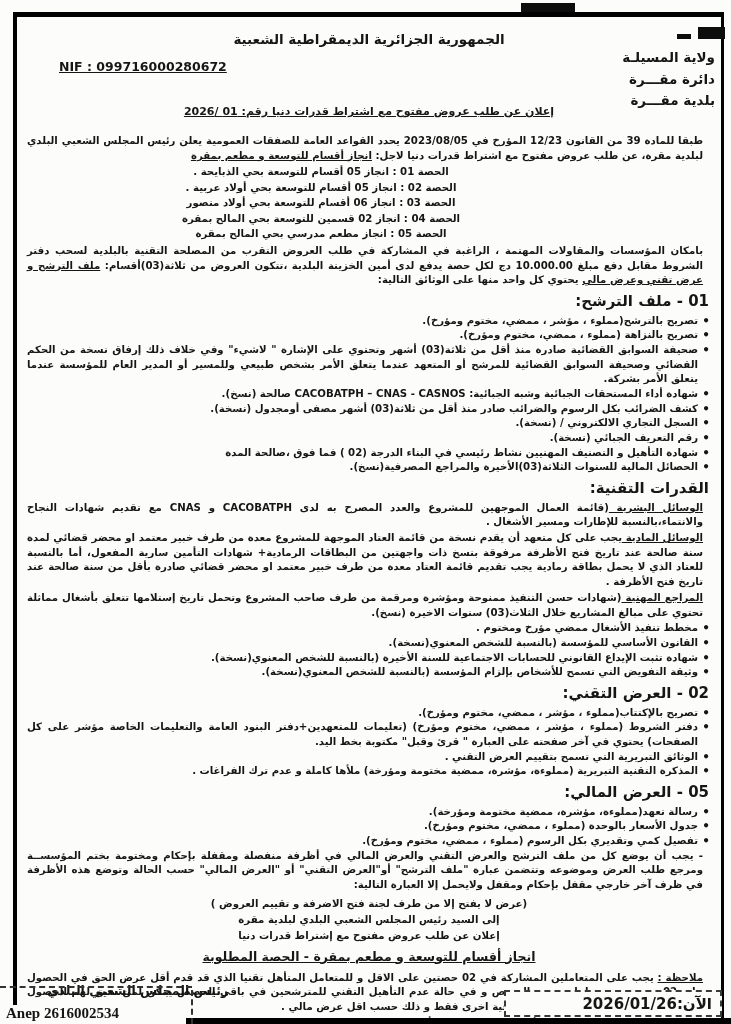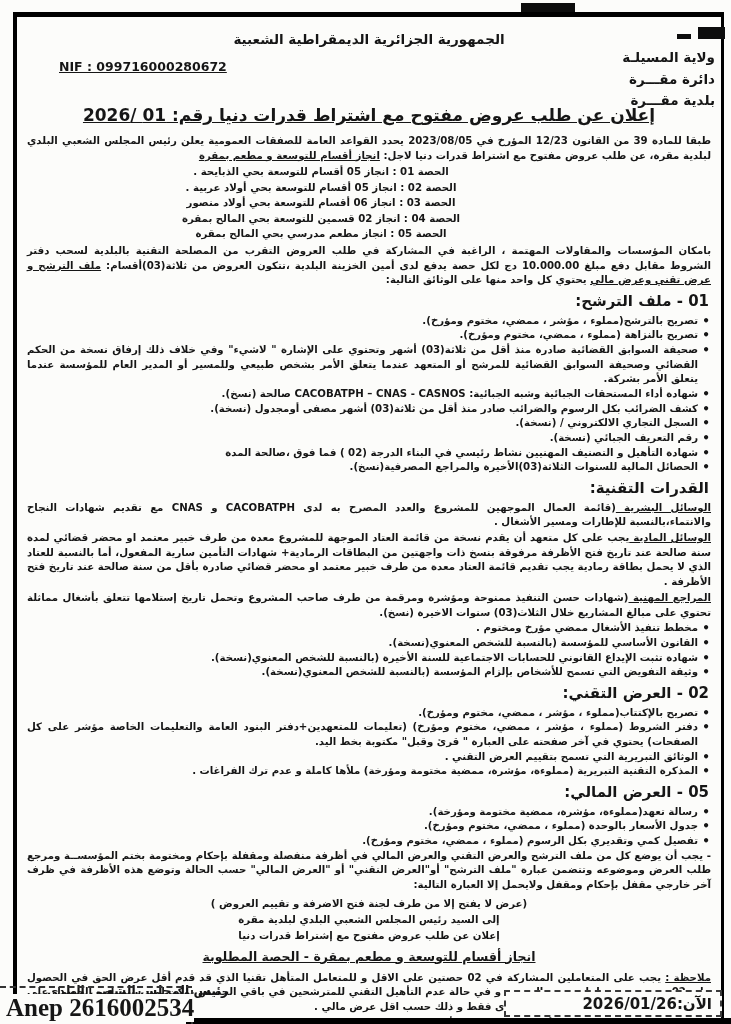--- a/index.html
+++ b/index.html
@@ -10,38 +10,38 @@
   }
   .page{position:absolute;inset:0;direction:rtl;}
   .frame{
     position:absolute;top:12px;left:13px;right:7px;bottom:6px;
     border:0 solid #000;border-top-width:5px;border-left-width:4px;border-right-width:3px;
     box-sizing:border-box;padding:0 10px 0 2px;overflow:hidden;
   }
   .republic{position:absolute;top:14px;right:0;left:0;text-align:center;font-weight:bold;font-size:13.5px;}
   .nif{position:absolute;top:42px;left:42px;font-weight:bold;font-size:12.5px;text-decoration:underline;direction:ltr;}
   .side{position:absolute;top:30px;right:6px;text-align:right;font-weight:bold;font-size:13.5px;line-height:21.5px;}
-  .title{position:absolute;top:88px;left:0;right:0;text-align:center;font-weight:bold;font-size:17px;text-decoration:underline;}
+  .title{position:absolute;top:88px;left:0;right:0;text-align:center;font-weight:bold;font-size:11px;text-decoration:underline;}
   .content{
     position:absolute;top:117px;right:10px;left:10px;
     font-size:10.2px;font-weight:bold;line-height:1.44;
   }
-  p{margin:0 0 1px 0;}
+  p{margin:0 8px 1px 0;}
   .just{text-align:justify;}
   .ub{text-decoration:underline;}
   .lots{padding-left:0;margin:1px 96px 2px 0;text-align:center;line-height:1.52;}
   .sec{font-weight:bold;font-size:15px;margin:3px 2px 1px 0;}
   .li{position:relative;padding-right:13px;text-align:justify;}
   .li::before{content:"\2022";position:absolute;right:1px;top:-1px;font-size:12px;}
   .center-block{text-align:center;margin:3px 0 4px 0;line-height:1.6;}
   .envelope-title{font-size:12.5px;font-weight:bold;text-decoration:underline;margin-top:2px;}
   .note-p{margin-top:4px;}
   .signature{position:absolute;bottom:20px;left:30px;font-weight:bold;font-size:12.5px;}
   
-  .anep{position:absolute;left:6px;bottom:2px;font-family:"Liberation Serif",serif;font-weight:bold;font-size:25px;direction:ltr;background:#fcfcfa;z-index:3;}
+  .anep{position:absolute;left:6px;bottom:2px;font-family:"Liberation Serif",serif;font-weight:bold;font-size:15px;direction:ltr;background:#fcfcfa;z-index:3;}
   .anep-topline{position:absolute;left:0;bottom:36px;width:192px;border-top:2px dashed #333;z-index:3;}
   .anep-vline{position:absolute;left:191px;bottom:0;height:34px;border-left:2px dashed #333;z-index:3;}
   .bottombar{position:absolute;left:186px;right:0;bottom:0;height:6px;background:#000;z-index:2;}
   .datebox{
     position:absolute;right:9px;bottom:7px;width:218px;height:27px;z-index:3;
     border:2px dashed #3a3a3a;background:#fcfcfa;box-sizing:border-box;
     display:flex;align-items:center;justify-content:flex-start;
     padding:0 8px;font-weight:bold;font-size:15px;direction:rtl;
   }
   .smudge{position:absolute;background:#0d0d0d;z-index:4;}

